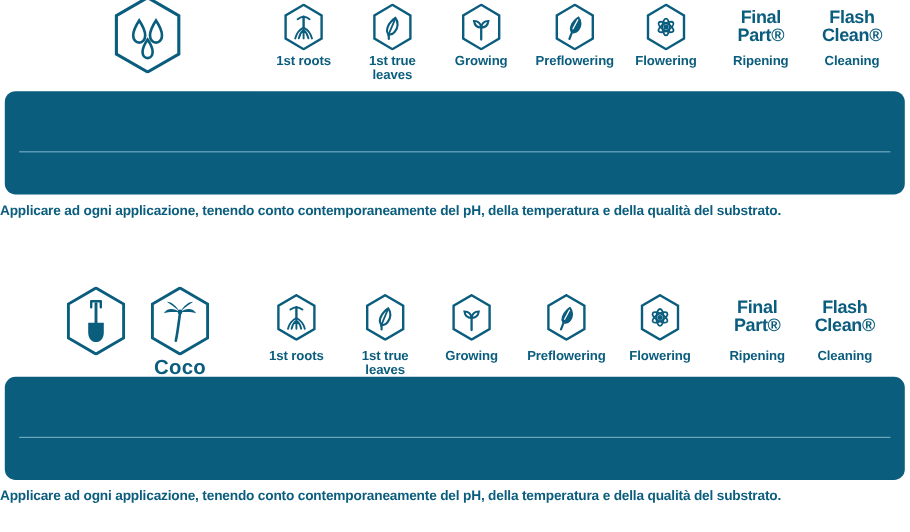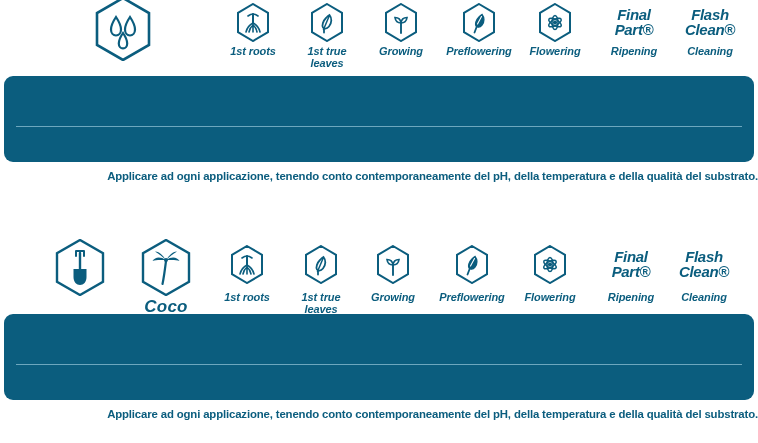--- a/index.html
+++ b/index.html
@@ -32,21 +32,20 @@
   
   .icon-row {
     position: relative;
     height: 76px;
   }
   .stage {
     position: absolute;
     top: 0;
     text-align: center;
     color: #0b5d7e;
-    font-style: italic;
   }
   .hexwrap {
     height: 44px;
     display: flex;
     align-items: center;
     justify-content: center;
   }
   .hex {
     width: 34px;
     height: 39px;
@@ -97,21 +96,21 @@
     top: 50px;
     height: 1px;
     background: #7fb4c9;
     opacity: 0.85;
   }
 
   
   .footnote {
     font-size: 11.4px;
     font-weight: bold;
-    text-align: right;
+    text-align: left;
     color: #0b5d7e;
     letter-spacing: -0.15px;
     margin-top: 8px;
     white-space: nowrap;
   }
 
   svg { display: block; }
 </style>
 </head>
 <body>
@@ -244,21 +243,21 @@
             <svg viewBox="0 0 50 57" width="50" height="57">
               <polygon points="25,1 48,14.3 48,42.7 25,56 2,42.7 2,14.3" fill="none" stroke="#0b5d7e" stroke-width="2.4"></polygon>
               <path d="M25 14 L25 30" stroke="#0b5d7e" stroke-width="2.4" fill="none" stroke-linecap="round"></path>
               <path d="M21 12 L29 12 M21 12 L21 17 M29 12 L29 17" stroke="#0b5d7e" stroke-width="2" fill="none" stroke-linecap="round"></path>
               <path d="M18.5 30 L31.5 30 L31.5 38 C31.5 43 28.5 46 25 46 C21.5 46 18.5 43 18.5 38 Z" fill="#0b5d7e"></path>
             </svg>
           </span>
         </div>
       </div>
 
-      <div class="stage" style="left:126px; width:80px;">
+      <div class="stage" style="left:110px; width:80px;">
         <div class="hexwrap" style="height:58px;">
           <span class="hex hexmid">
             <svg viewBox="0 0 50 57" width="50" height="57">
               <polygon points="25,1 48,14.3 48,42.7 25,56 2,42.7 2,14.3" fill="none" stroke="#0b5d7e" stroke-width="2.4"></polygon>
               <path d="M25 22 C24 30 23 38 21.5 45" stroke="#0b5d7e" stroke-width="2.2" fill="none" stroke-linecap="round"></path>
               <path d="M25 21 C19 17 14 18 11.5 22 C15 20.5 20 21 25 21 Z" fill="#0b5d7e"></path>
               <path d="M25 21 C31 17 36 18 38.5 22 C35 20.5 30 21 25 21 Z" fill="#0b5d7e"></path>
               <path d="M25 21 C21 15 17.5 12.5 14 12.5 C17 14.5 21 17 25 21 Z" fill="#0b5d7e"></path>
               <path d="M25 21 C29 15 32.5 12.5 36 12.5 C33 14.5 29 17 25 21 Z" fill="#0b5d7e"></path>
               <circle cx="25" cy="21" r="2" fill="#0b5d7e"></circle>

